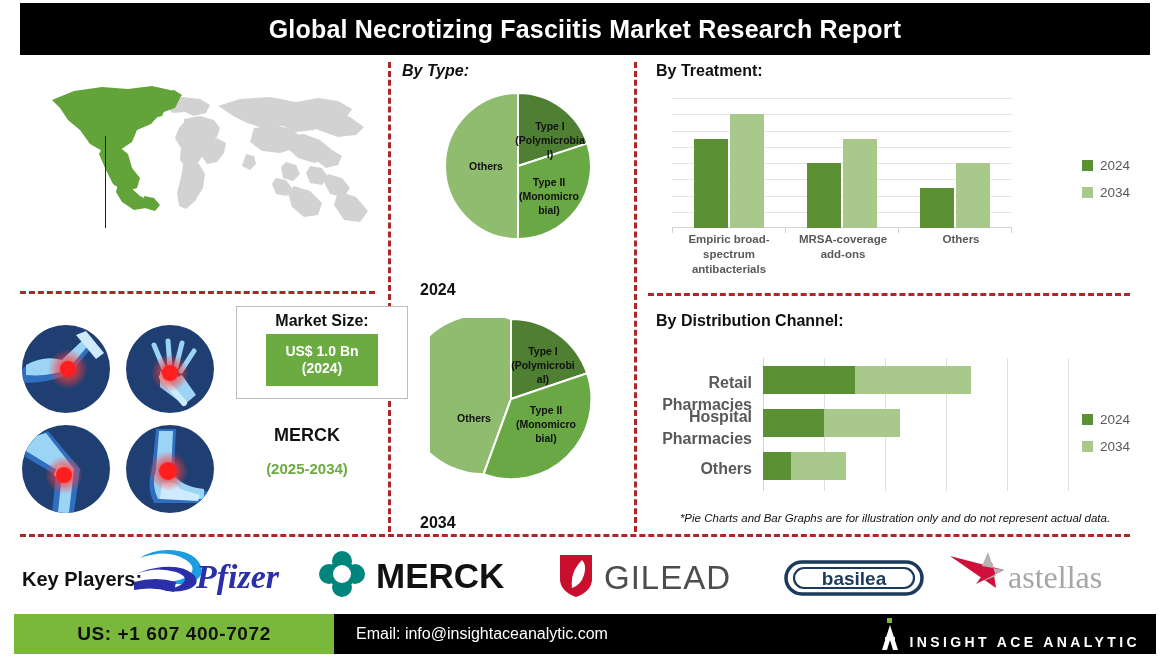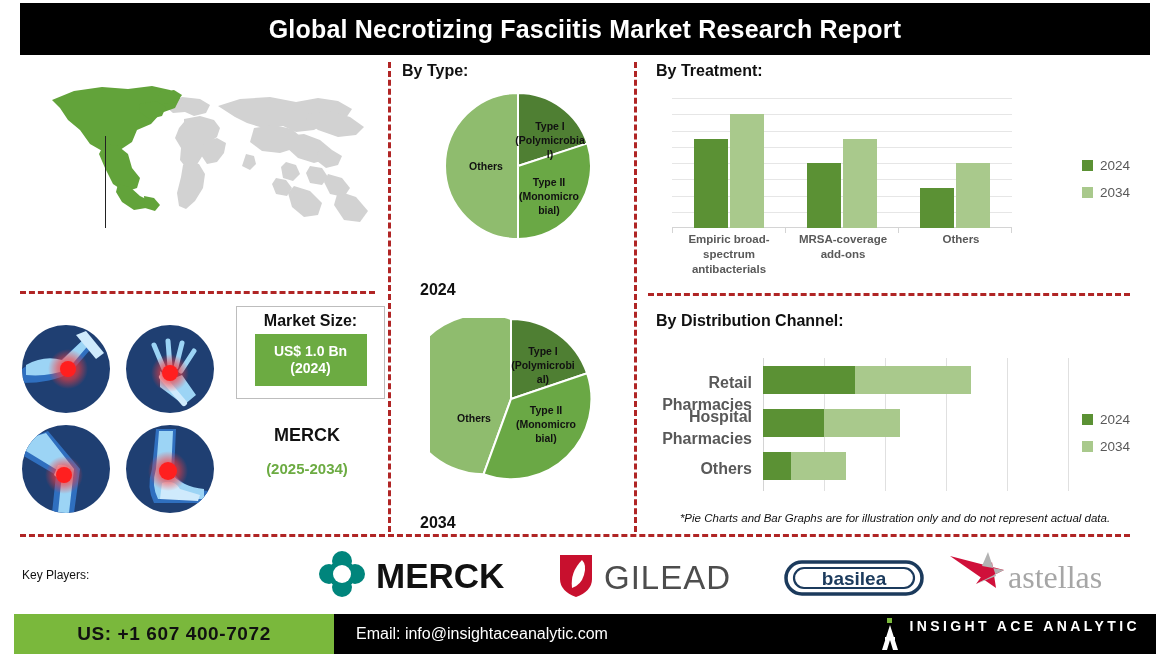--- a/index.html
+++ b/index.html
@@ -52,21 +52,21 @@
   .joint-circle { position: absolute; width: 88px; height: 88px; border-radius: 50%; background: #1f3f72; overflow: hidden; }
   .joint-circle svg { width: 100%; height: 100%; display: block; }
   .jc-1 { left: 0;   top: 0; }
   .jc-2 { left: 104px; top: 0; }
   .jc-3 { left: 0;   top: 100px; }
   .jc-4 { left: 104px; top: 100px; }
 
   
   .ms-box {
     position: absolute; left: 236px; top: 306px;
-    width: 149px; height: 93px;
+    width: 172px; height: 93px;
     border: 1px solid #bdbdbd; background: #fff;
     display: flex; flex-direction: column; align-items: center;
     padding-top: 5px;
   }
   .ms-title { font-size: 16px; font-weight: bold; color: #111; }
   .ms-value {
     margin-top: 4px;
     width: 112px; height: 52px; background: #6cab42; color: #fff;
     font-size: 14px; font-weight: bold; line-height: 1.25;
     display: flex; flex-direction: column; align-items: center; justify-content: center;
@@ -119,36 +119,36 @@
   .hb-seg-2034 { background: #a9c98c; height: 100%; }
   .hb-catlabels { position: absolute; left: 630px; top: 358px; width: 128px; height: 133px; }
   .hb-cat { position: absolute; right: 6px; text-align: right; font-size: 16px; font-weight: bold; color: #595959; line-height: 1.35; }
 
   .footnote {
     position: absolute; left: 660px; top: 512px; width: 470px;
     font-size: 11.5px; font-style: italic; color: #111; text-align: center;
   }
 
   
-  .kp-label { position: absolute; left: 22px; top: 568px; font-size: 12px; font-weight: normal; color: #111; }
+  .kp-label { position: absolute; left: 22px; top: 568px; font-size: 20px; font-weight: bold; color: #111; }
   .logo { position: absolute; display: flex; align-items: center; }
 
   
   .footer { position: absolute; left: 14px; top: 614px; width: 1142px; height: 40px; display: flex; }
   .footer-phone {
     width: 320px; background: #7ab83c; color: #111;
     font-size: 19px; font-weight: bold; letter-spacing: .6px;
     display: flex; align-items: center; justify-content: center;
   }
   .footer-right {
     flex: 1; background: #000; display: flex; align-items: center; justify-content: space-between;
     padding: 0 16px 0 22px;
   }
   .footer-email { color: #fff; font-size: 16px; }
-  .footer-brand { display: flex; align-items: flex-start; gap: 8px; }
+  .footer-brand { display: flex; align-items: flex-end; gap: 8px; }
   .footer-brand-text { color: #fff; font-size: 14px; font-weight: bold; letter-spacing: 3.4px; }
 </style>
 </head>
 <body>
 
 <div id="page">
 
   <div class="header-bar">
     <div class="header-title">Global Necrotizing Fasciitis Market Research Report</div>
   </div>
@@ -272,21 +272,21 @@
       <span>US$ 1.0 Bn</span>
       <span>(2024)</span>
     </div>
   </div>
 
   <div class="cagr-wrap">
     <div class="cagr-title">MERCK</div>
     <div class="cagr-years">(2025-2034)</div>
   </div>
 
-  <div class="sec-head" style="left:402px; top:62px;">By Type:</div>
+  <div class="sec-head" style="left:402px; top:62px;font-style:italic;">By Type:</div>
 
   <div class="pie-wrap" style="left:444px; top:92px;">
     <svg width="148" height="148" viewBox="0 0 148 148" xmlns="http://www.w3.org/2000/svg">
 
       <path d="M74 74 L74 1 A73 73 0 0 0 74 147 Z" fill="#8fbc6e" stroke="#fff" stroke-width="2"></path>
 
       <path d="M74 74 L74 1 A73 73 0 0 1 143.4 51.4 Z" fill="#4f7f33" stroke="#fff" stroke-width="2"></path>
 
       <path d="M74 74 L143.4 51.4 A73 73 0 0 1 74 147 Z" fill="#6aa845" stroke="#fff" stroke-width="2"></path>
       <text class="pie-label" x="106" y="38" text-anchor="middle">Type I</text>
@@ -421,20 +421,28 @@
     <div class="legend-row">
       <span class="legend-swatch" style="background:#a9c98c;"></span>
       <span class="legend-text">2034</span>
     </div>
   </div>
 
   <div class="footnote">*Pie Charts and Bar Graphs are for illustration only and do not represent actual data.</div>
 
   <div class="kp-label">Key Players:</div>
 
+  <div class="logo" style="left:130px; top:548px; width:170px; height:52px;">
+    <svg width="170" height="52" viewBox="0 0 170 52" xmlns="http://www.w3.org/2000/svg">
+      <path d="M10 10 q28 -10 46 2 q12 8 2 16 q-10 7 -26 5 q16 6 30 1 q14 -6 8 -18 q-8 -14 -32 -14 q-16 0 -28 8z" fill="#1b9ce3"></path>
+      <path d="M6 26 q20 -8 40 -2 q14 5 6 12 q-8 6 -24 4 q12 6 28 2 q16 -5 8 -15 q-10 -10 -32 -8 q-16 2 -26 7z" fill="#2b2fa8"></path>
+      <path d="M4 34 q22 -6 42 0 l-2 10 q-20 -6 -40 -2z" fill="#2b2fa8"></path>
+      <text x="66" y="40" font-family="Liberation Serif, serif" font-size="34" font-style="italic" font-weight="bold" fill="#2b2fa8">Pfizer</text>
+    </svg>
+  </div>
 
   <div class="logo" style="left:318px; top:550px; width:200px; height:48px;">
     <svg width="200" height="48" viewBox="0 0 200 48" xmlns="http://www.w3.org/2000/svg">
       <g fill="#00857c">
         <circle cx="24" cy="11" r="10"></circle>
           <circle cx="24" cy="37" r="10"></circle>
         <circle cx="11" cy="24" r="10"></circle>
           <circle cx="37" cy="24" r="10"></circle>
         <path d="M14 14 h20 v20 h-20z"></path>
       </g>

